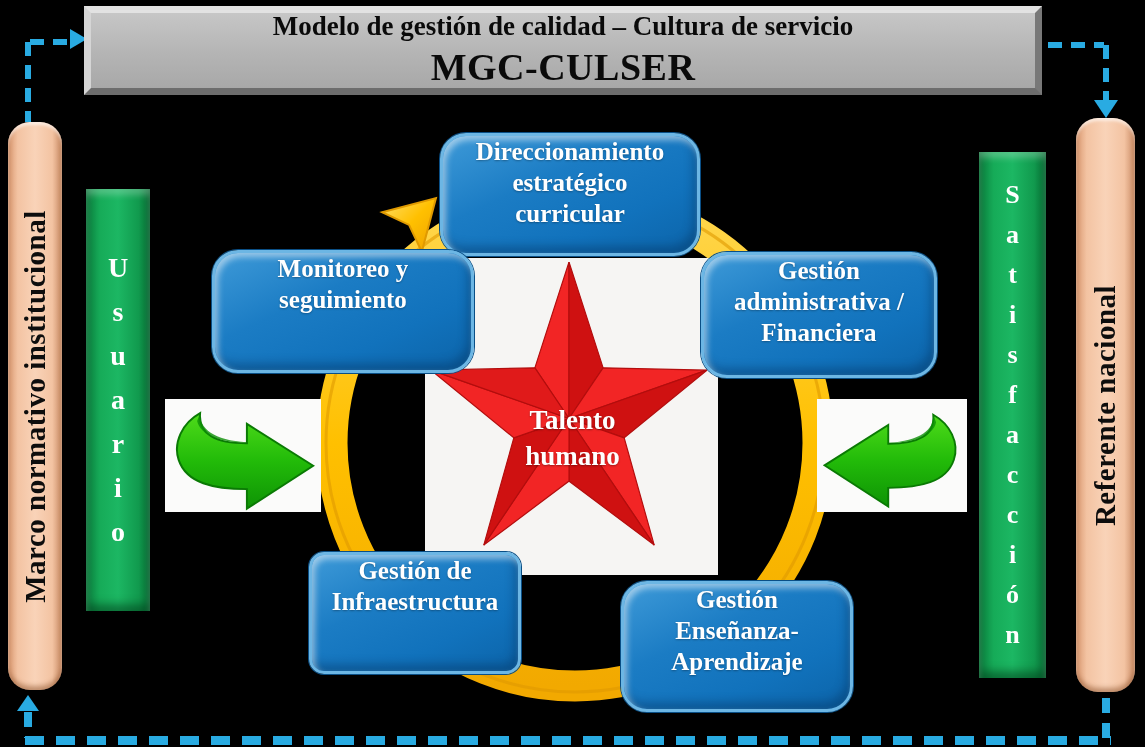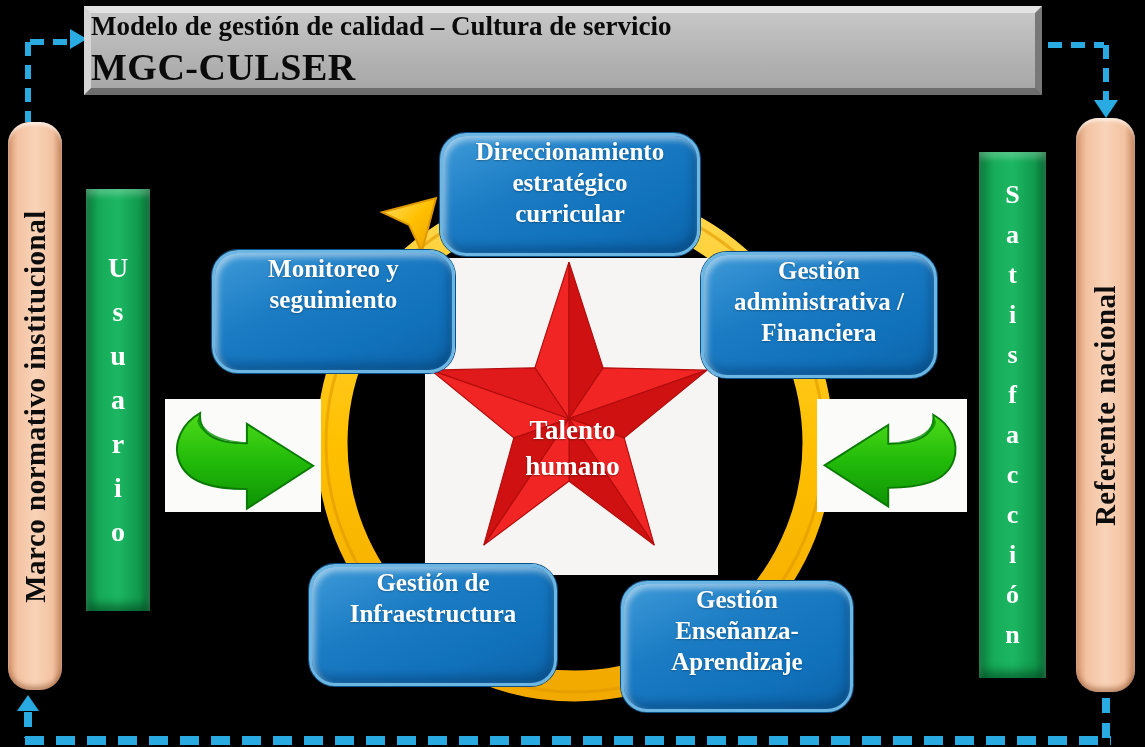--- a/index.html
+++ b/index.html
@@ -19,21 +19,21 @@
   .arr{position:absolute;width:0;height:0;}
   .arr.right{border-top:10px solid transparent;border-bottom:10px solid transparent;border-left:17px solid #29ABE2;}
   .arr.down{border-left:12px solid transparent;border-right:12px solid transparent;border-top:18px solid #29ABE2;}
   .arr.up{border-left:11px solid transparent;border-right:11px solid transparent;border-bottom:16px solid #29ABE2;}
   
   .banner{
     position:absolute;left:84px;top:6px;width:958px;height:89px;box-sizing:border-box;
     background:linear-gradient(180deg,#c6c6c6 0%,#b4b4b4 55%,#a8a8a8 100%);
     border-top:7px solid #e2e2e2;border-left:7px solid #d5d5d5;
     border-right:7px solid #787878;border-bottom:7px solid #6d6d6d;
-    display:flex;flex-direction:column;align-items:flex-start;justify-content:center;
+    display:flex;flex-direction:column;align-items:center;justify-content:center;
     color:#0a0a0a;font-weight:bold;text-align:center;line-height:1.25;
   }
   .banner .l1{font-size:27px;}
   .banner .l2{font-size:38px;letter-spacing:.5px;}
   
   .rail{position:absolute;box-sizing:border-box;display:flex;align-items:center;justify-content:center;}
   .rail.salmon{
     background:linear-gradient(90deg,#d9976f 0%,#f3c3a2 18%,#f9d3b8 50%,#f3c3a2 82%,#c98a63 100%);
     border-radius:22px;box-shadow:inset 0 3px 3px rgba(255,255,255,.6), inset 0 -4px 5px rgba(120,60,20,.45);
   }
@@ -48,21 +48,21 @@
   .stack{
     color:#fff;font-weight:bold;text-align:center;white-space:pre-line;
   }
   .stack.usuario{font-size:28px;line-height:44px;}
   .stack.satisf{font-size:26px;line-height:40px;}
   
   .layer{position:absolute;left:0;top:0;}
   .white-square{position:absolute;left:425px;top:258px;width:293px;height:317px;background:#f6f5f3;}
   .star-wrap{position:absolute;left:424px;top:262px;width:290px;height:313px;}
   .star-label{
-    position:absolute;left:470px;top:412px;width:205px;text-align:center;
+    position:absolute;left:470px;top:402px;width:205px;text-align:center;
     color:#fff;font-weight:bold;font-size:27px;line-height:36px;white-space:pre-line;
     text-shadow:0 1px 2px rgba(0,0,0,.35);
   }
   
   .pbox{
     position:absolute;box-sizing:border-box;border-radius:26px;
     background:linear-gradient(155deg,#3e9ad8 0%,#1b7cc4 38%,#1172bc 70%,#0c64a9 100%);
     border:3px solid #6cb6e4;
     box-shadow:inset 3px 4px 6px rgba(255,255,255,.5), inset -4px -7px 10px rgba(0,40,80,.35), 0 0 0 1px #0a4f86;
     display:flex;justify-content:center;text-align:center;
@@ -164,25 +164,25 @@
   <div class="pbox" style="left:440px;top:133px;width:260px;height:123px;">
     <span>Direccionamiento
 estratégico
 curricular</span>
   </div>
   <div class="pbox" style="left:701px;top:252px;width:236px;height:126px;">
     <span>Gestión
 administrativa /
 Financiera</span>
   </div>
-  <div class="pbox" style="left:212px;top:250px;width:243px;height:123px;">
+  <div class="pbox" style="left:212px;top:250px;width:262px;height:123px;">
     <span>Monitoreo y
 seguimiento</span>
   </div>
-  <div class="pbox" style="left:309px;top:564px;width:248px;height:122px;">
+  <div class="pbox" style="left:309px;top:552px;width:212px;height:122px;border-radius:15px;">
     <span>Gestión de
 Infraestructura</span>
   </div>
   <div class="pbox" style="left:621px;top:581px;width:232px;height:131px;">
     <span>Gestión
 Enseñanza-
 Aprendizaje</span>
   </div>
 
   <div class="xpanel" style="left:165px;top:399px;">

